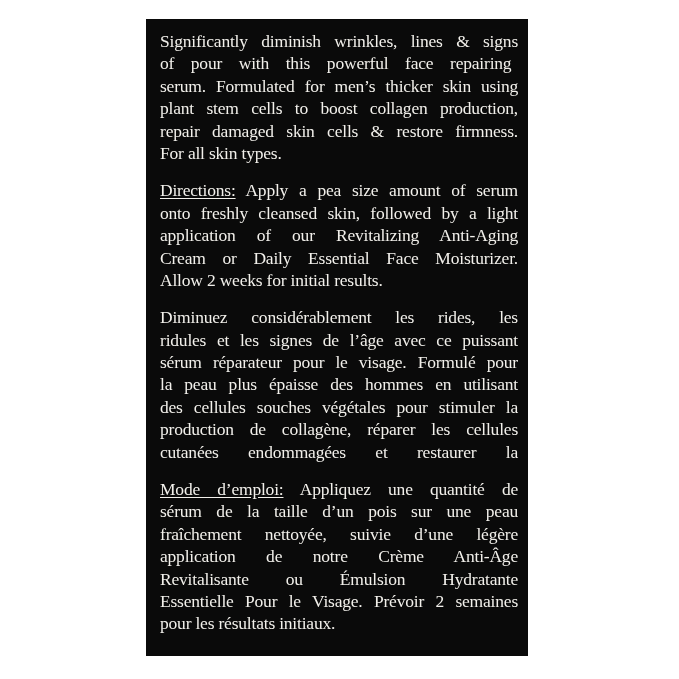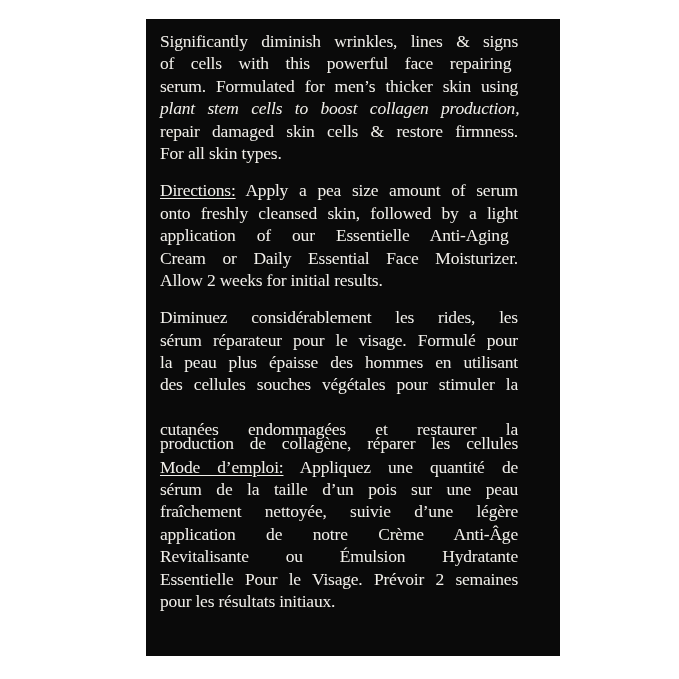--- a/index.html
+++ b/index.html
@@ -10,21 +10,21 @@
     width: 679px;
     height: 679px;
     position: relative;
     overflow: hidden;
     background: #ffffff;
   }
   .label-box {
     position: absolute;
     left: 146px;
     top: 19px;
-    width: 414px;
+    width: 382px;
     height: 637px;
     box-sizing: border-box;
     padding: 11px 14px 0 14px;
     overflow: hidden;
     font-family: "Liberation Serif", "DejaVu Serif", serif;
     font-size: 17.5px;
     line-height: 22.4px;
     letter-spacing: -0.2px;
   }
   .para {
@@ -48,39 +48,40 @@
     text-decoration: underline;
     text-underline-offset: 2px;
   }
 </style>
 </head>
 <body style="background: rgb(255, 255, 255);">
 
 <div class="label-box" style="background: rgb(10, 10, 10); color: rgb(242, 240, 235);">
     <p class="para">
       <span class="line"><span class="linein" style="word-spacing: 9.27187px;">Significantly diminish wrinkles, lines &amp; signs</span></span>
-      <span class="line"><span class="linein" style="word-spacing: 12.4714px;">of cells with this powerful face repairing</span></span>
+      <span class="line"><span class="linein" style="word-spacing: 12.4714px;">of pour with this powerful face repairing</span></span>
       <span class="line"><span class="linein" style="word-spacing: 5.8724px;">serum. Formulated for men’s thicker skin using</span></span>
-      <span class="line"><span class="linein" style="word-spacing: 8.30469px; font-style: italic;">plant stem cells to boost collagen production,</span></span>
+      <span class="line"><span class="linein" style="word-spacing: 8.30469px;">plant stem cells to boost collagen production,</span></span>
       <span class="line"><span class="linein" style="word-spacing: 8.27865px;">repair damaged skin cells &amp; restore firmness.</span></span>
       <span class="line last"><span class="linein">For all skin types.</span></span>
     </p>
     <p class="para">
       <span class="line"><span class="linein" style="word-spacing: 6.64732px;"><span class="ulabel">Directions:</span> Apply a pea size amount of serum</span></span>
       <span class="line"><span class="linein" style="word-spacing: 6.2433px;">onto freshly cleansed skin, followed by a light</span></span>
-      <span class="line"><span class="linein" style="word-spacing: 16.9961px;">application of our Essentielle Anti-Aging</span></span>
+      <span class="line"><span class="linein" style="word-spacing: 16.9961px;">application of our Revitalizing Anti-Aging</span></span>
       <span class="line"><span class="linein" style="word-spacing: 12.6281px;">Cream or Daily Essential Face Moisturizer.</span></span>
       <span class="line last"><span class="linein">Allow 2 weeks for initial results.</span></span>
     </p>
     <p class="para">
       <span class="line"><span class="linein" style="word-spacing: 19.6953px; text-align: right;">Diminuez considérablement les rides, les</span></span>
+      <span class="line"><span class="linein" style="word-spacing: 6.5625px;">ridules et les signes de l’âge avec ce puissant</span></span>
       <span class="line"><span class="linein" style="word-spacing: 6.98177px;">sérum réparateur pour le visage. Formulé pour</span></span>
       <span class="line"><span class="linein" style="word-spacing: 7.89509px; text-align: center;">la peau plus épaisse des hommes en utilisant</span></span>
       <span class="line"><span class="linein" style="word-spacing: 6.96615px;">des cellules souches végétales pour stimuler la</span></span>
-      <span class="line"><span class="linein" style="word-spacing: 11.7875px; margin-top: 36px;">production de collagène, réparer les cellules</span></span>
+      <span class="line"><span class="linein" style="word-spacing: 11.7875px;">production de collagène, réparer les cellules</span></span>
       <span class="line"><span class="linein" style="word-spacing: 25.2188px;">cutanées endommagées et restaurer la</span></span>
     </p>
     <p class="para">
       <span class="line"><span class="linein" style="word-spacing: 13.0312px;"><span class="ulabel">Mode d’emploi:</span> Appliquez une quantité de</span></span>
       <span class="line"><span class="linein" style="word-spacing: 10.4199px;">sérum de la taille d’un pois sur une peau</span></span>
       <span class="line"><span class="linein" style="word-spacing: 19.2734px;">fraîchement nettoyée, suivie d’une légère</span></span>
       <span class="line"><span class="linein" style="word-spacing: 26.3711px;">application de notre Crème Anti-Âge</span></span>
       <span class="line"><span class="linein" style="word-spacing: 32.7917px;">Revitalisante ou Émulsion Hydratante</span></span>
       <span class="line"><span class="linein" style="word-spacing: 7.23698px;">Essentielle Pour le Visage. Prévoir 2 semaines</span></span>
       <span class="line last"><span class="linein">pour les résultats initiaux.</span></span>

